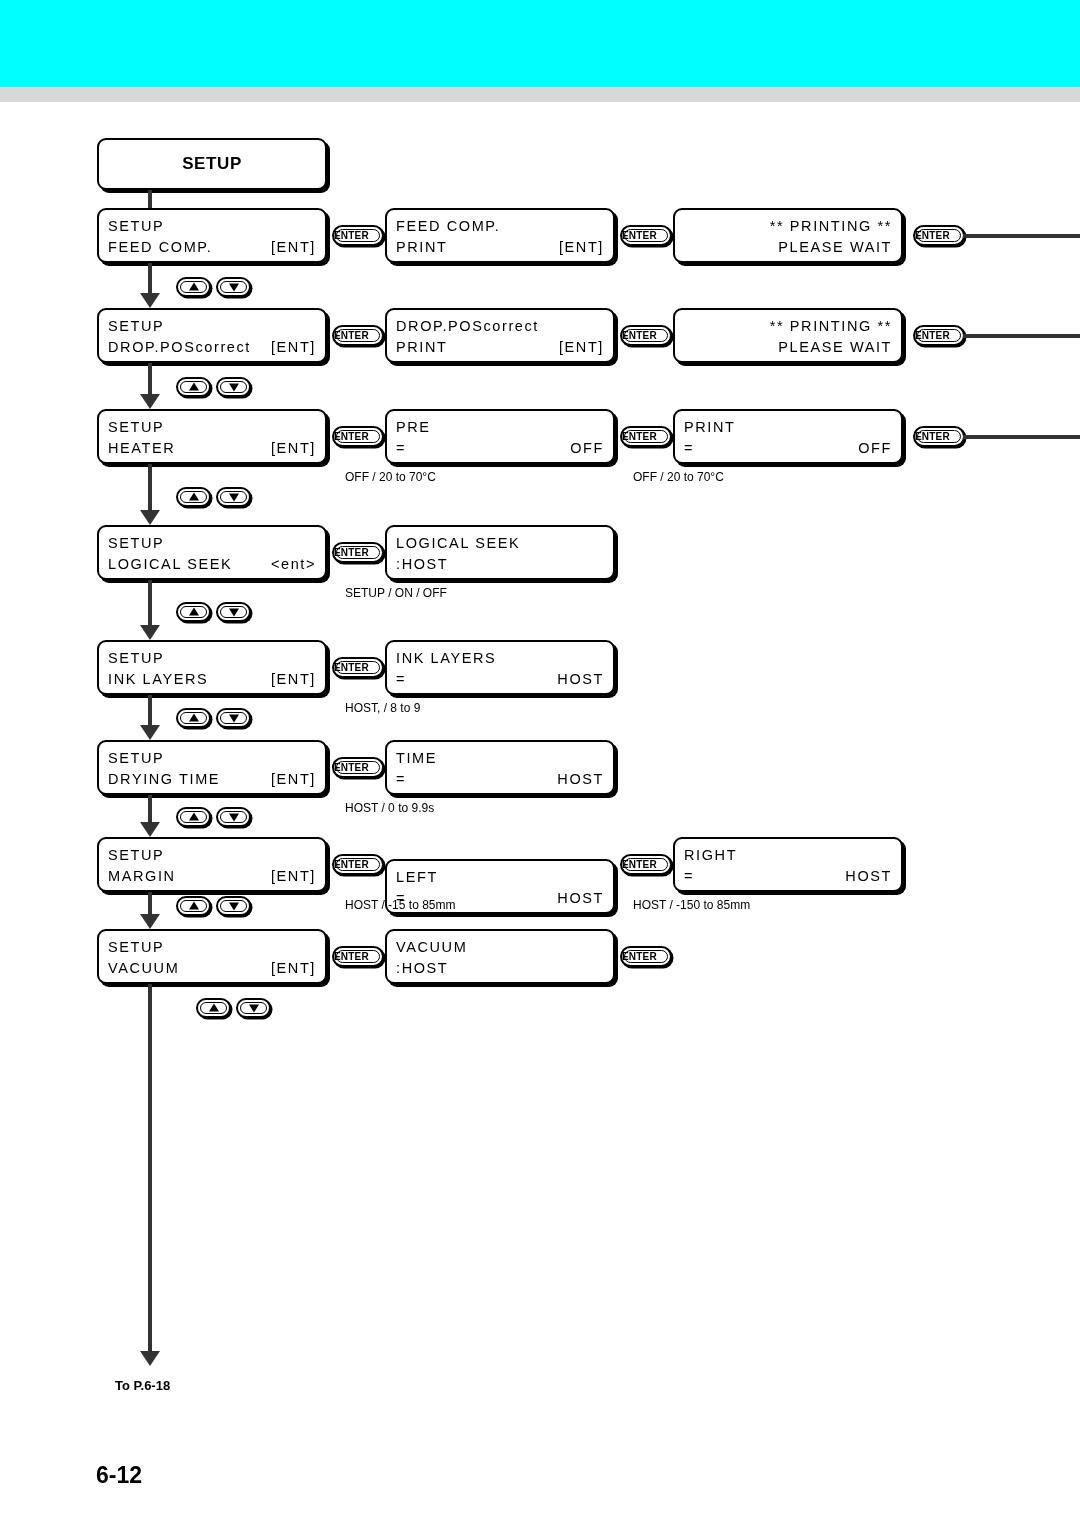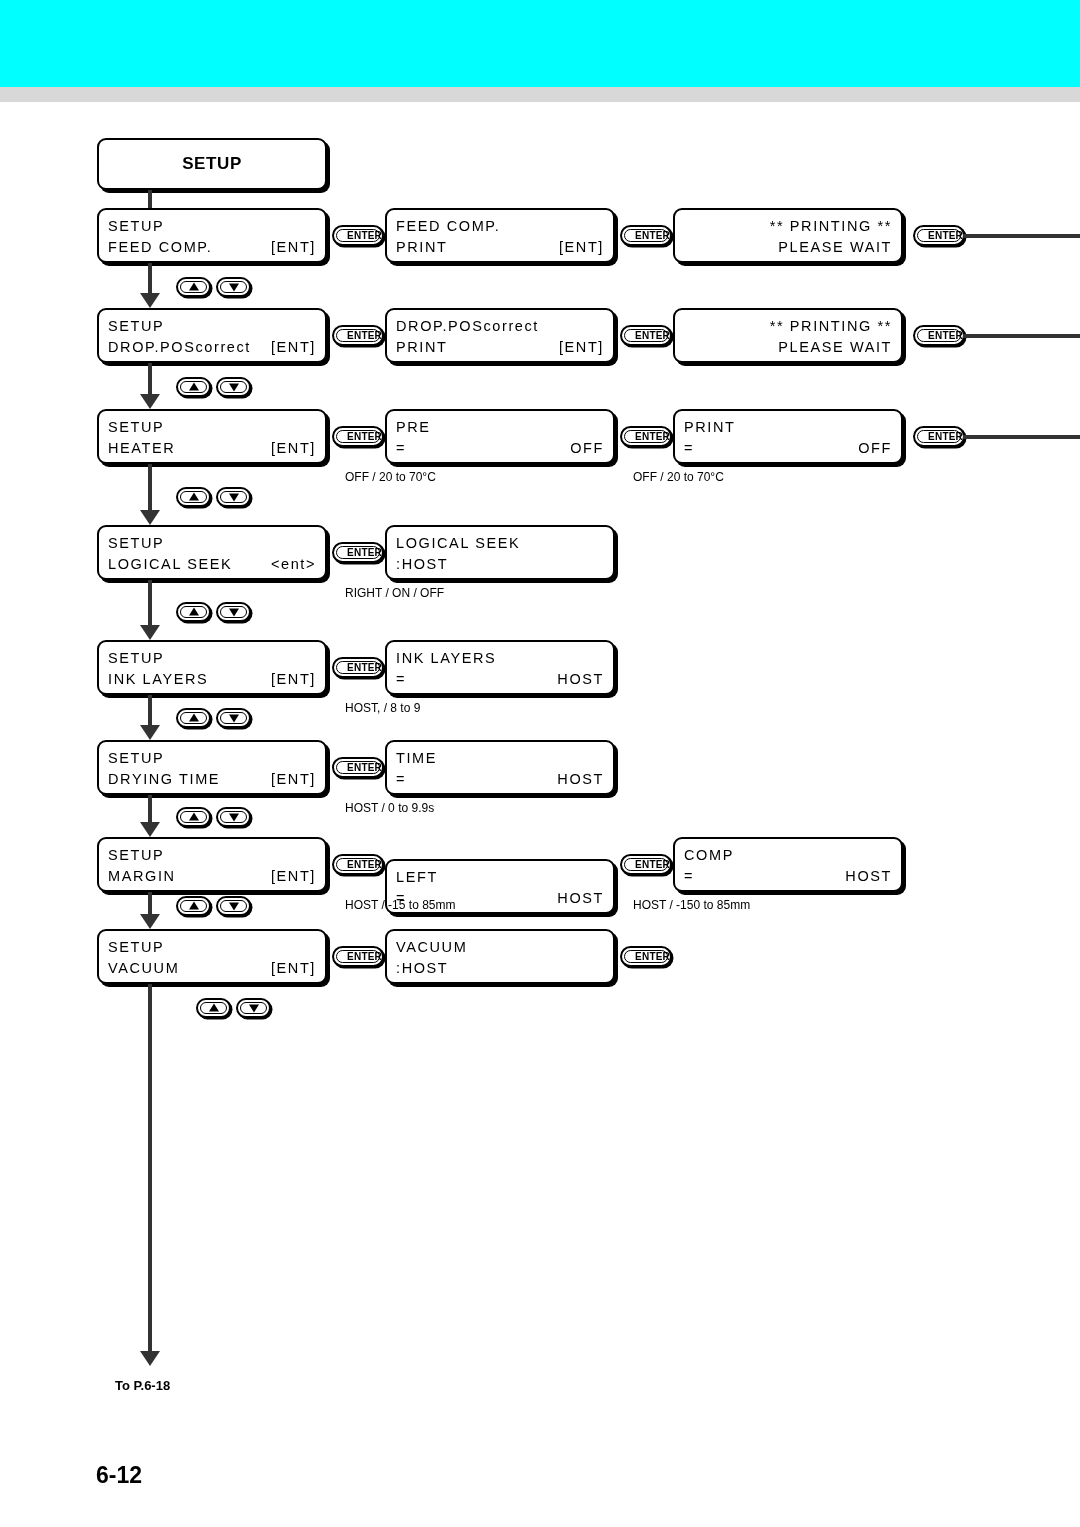--- a/index.html
+++ b/index.html
@@ -59,21 +59,21 @@
 
   
   .enter{
     position:absolute;
     width:52px;height:21px;
     box-sizing:border-box;
     border:2px solid #000;
     border-radius:11px;
     background:#fff;
     box-shadow:1.5px 1.5px 0 0 #000;
-    display:flex;align-items:center;justify-content:flex-end;
+    display:flex;align-items:center;justify-content:flex-start;
   }
   .enter .ring{
     position:absolute;left:2px;top:2px;right:2px;bottom:2px;
     border:1px solid #000;border-radius:9px;
     box-sizing:border-box;
   }
   .enter span{
     position:relative;
     font-size:10px;font-weight:bold;letter-spacing:.2px;color:#000;
     line-height:1;
@@ -224,21 +224,21 @@
       <div class="ln l2"><span class="lft">LOGICAL SEEK</span><span class="rgt">&lt;ent&gt;</span></div>
     </div>
     <div class="enter" style="left:332px;top:542px;">
       <div class="ring"></div>
       <span>ENTER</span>
     </div>
     <div class="lcd" style="left:385px;top:525px;width:230px;height:55px;">
       <div class="ln l1"><span class="lft">LOGICAL SEEK</span></div>
       <div class="ln l2"><span class="lft">:HOST</span><span class="rgt"></span></div>
     </div>
-    <div class="cap" style="left: 345px; top: 586px; width: 268px; white-space: pre;">RIGHT / ON / OFF</div>
+    <div class="cap" style="left: 345px; top: 586px; width: 268px; white-space: pre;">SETUP / ON / OFF</div>
     <div class="lcd" style="left:97px;top:640px;width:230px;height:55px;">
       <div class="ln l1"><span class="lft">SETUP</span></div>
       <div class="ln l2"><span class="lft">INK LAYERS</span><span class="rgt">[ENT]</span></div>
     </div>
     <div class="enter" style="left:332px;top:657px;">
       <div class="ring"></div>
       <span>ENTER</span>
     </div>
     <div class="lcd" style="left:385px;top:640px;width:230px;height:55px;">
       <div class="ln l1"><span class="lft">INK LAYERS</span></div>
@@ -269,21 +269,21 @@
     <div class="lcd" style="left:385px;top:859px;width:230px;height:55px;">
       <div class="ln l1"><span class="lft">LEFT</span></div>
       <div class="ln l2"><span class="lft">=</span><span class="rgt">HOST</span></div>
     </div>
     <div class="cap" style="left: 345px; top: 898px; width: 268px; white-space: pre;">HOST / -15 to 85mm</div>
     <div class="enter" style="left:620px;top:854px;">
       <div class="ring"></div>
       <span>ENTER</span>
     </div>
     <div class="lcd" style="left:673px;top:837px;width:230px;height:55px;">
-      <div class="ln l1"><span class="lft">COMP</span></div>
+      <div class="ln l1"><span class="lft">RIGHT</span></div>
       <div class="ln l2"><span class="lft">=</span><span class="rgt">HOST</span></div>
     </div>
     <div class="cap" style="left: 633px; top: 898px; width: 268px; white-space: pre;">HOST / -150 to 85mm</div>
     <div class="lcd" style="left:97px;top:929px;width:230px;height:55px;">
       <div class="ln l1"><span class="lft">SETUP</span></div>
       <div class="ln l2"><span class="lft">VACUUM</span><span class="rgt">[ENT]</span></div>
     </div>
     <div class="enter" style="left:332px;top:946px;">
       <div class="ring"></div>
       <span>ENTER</span>

